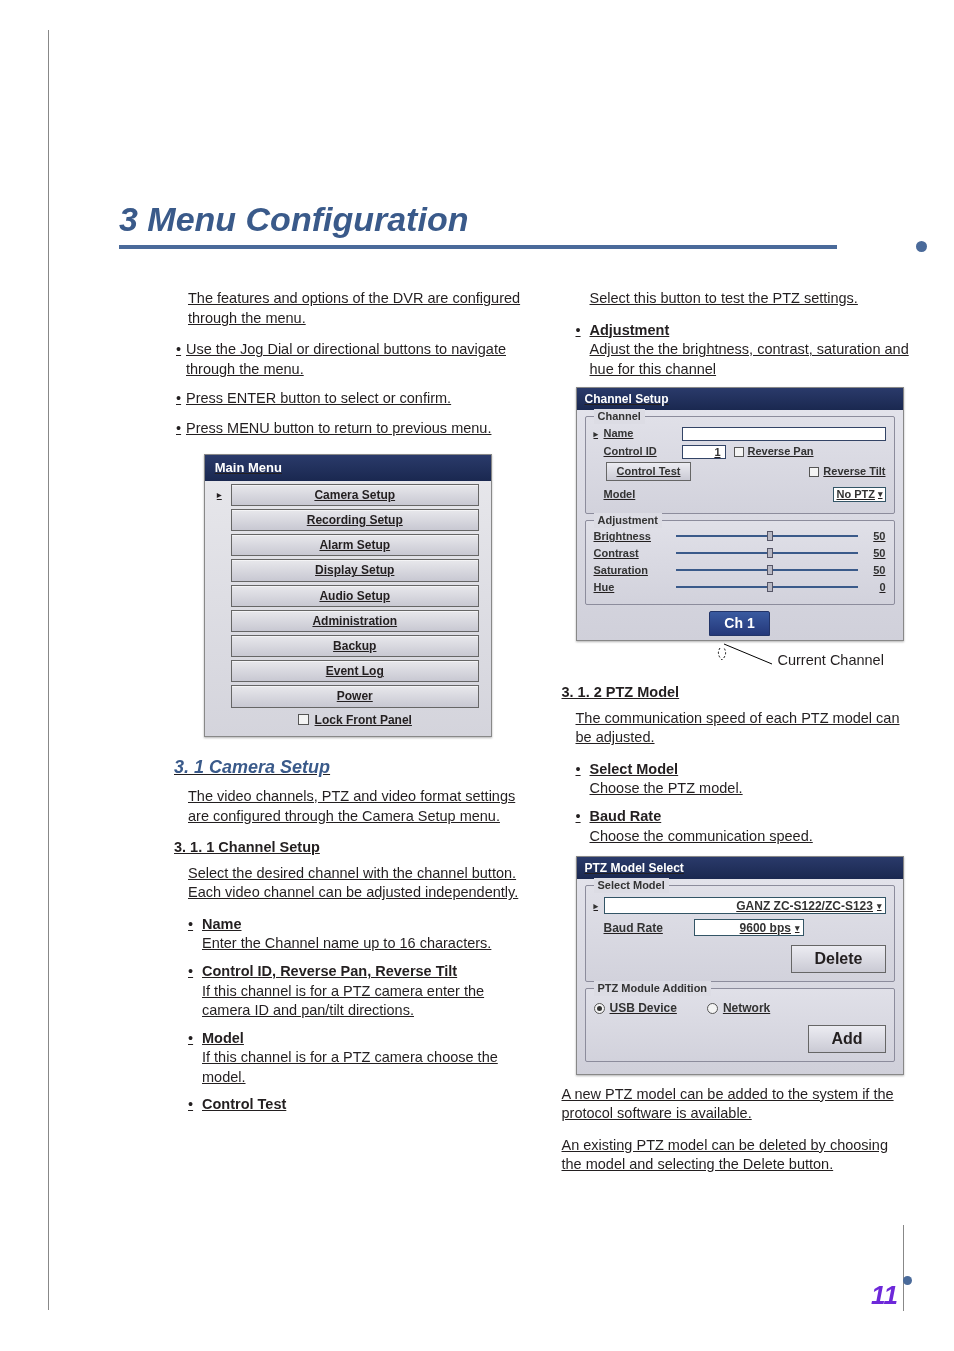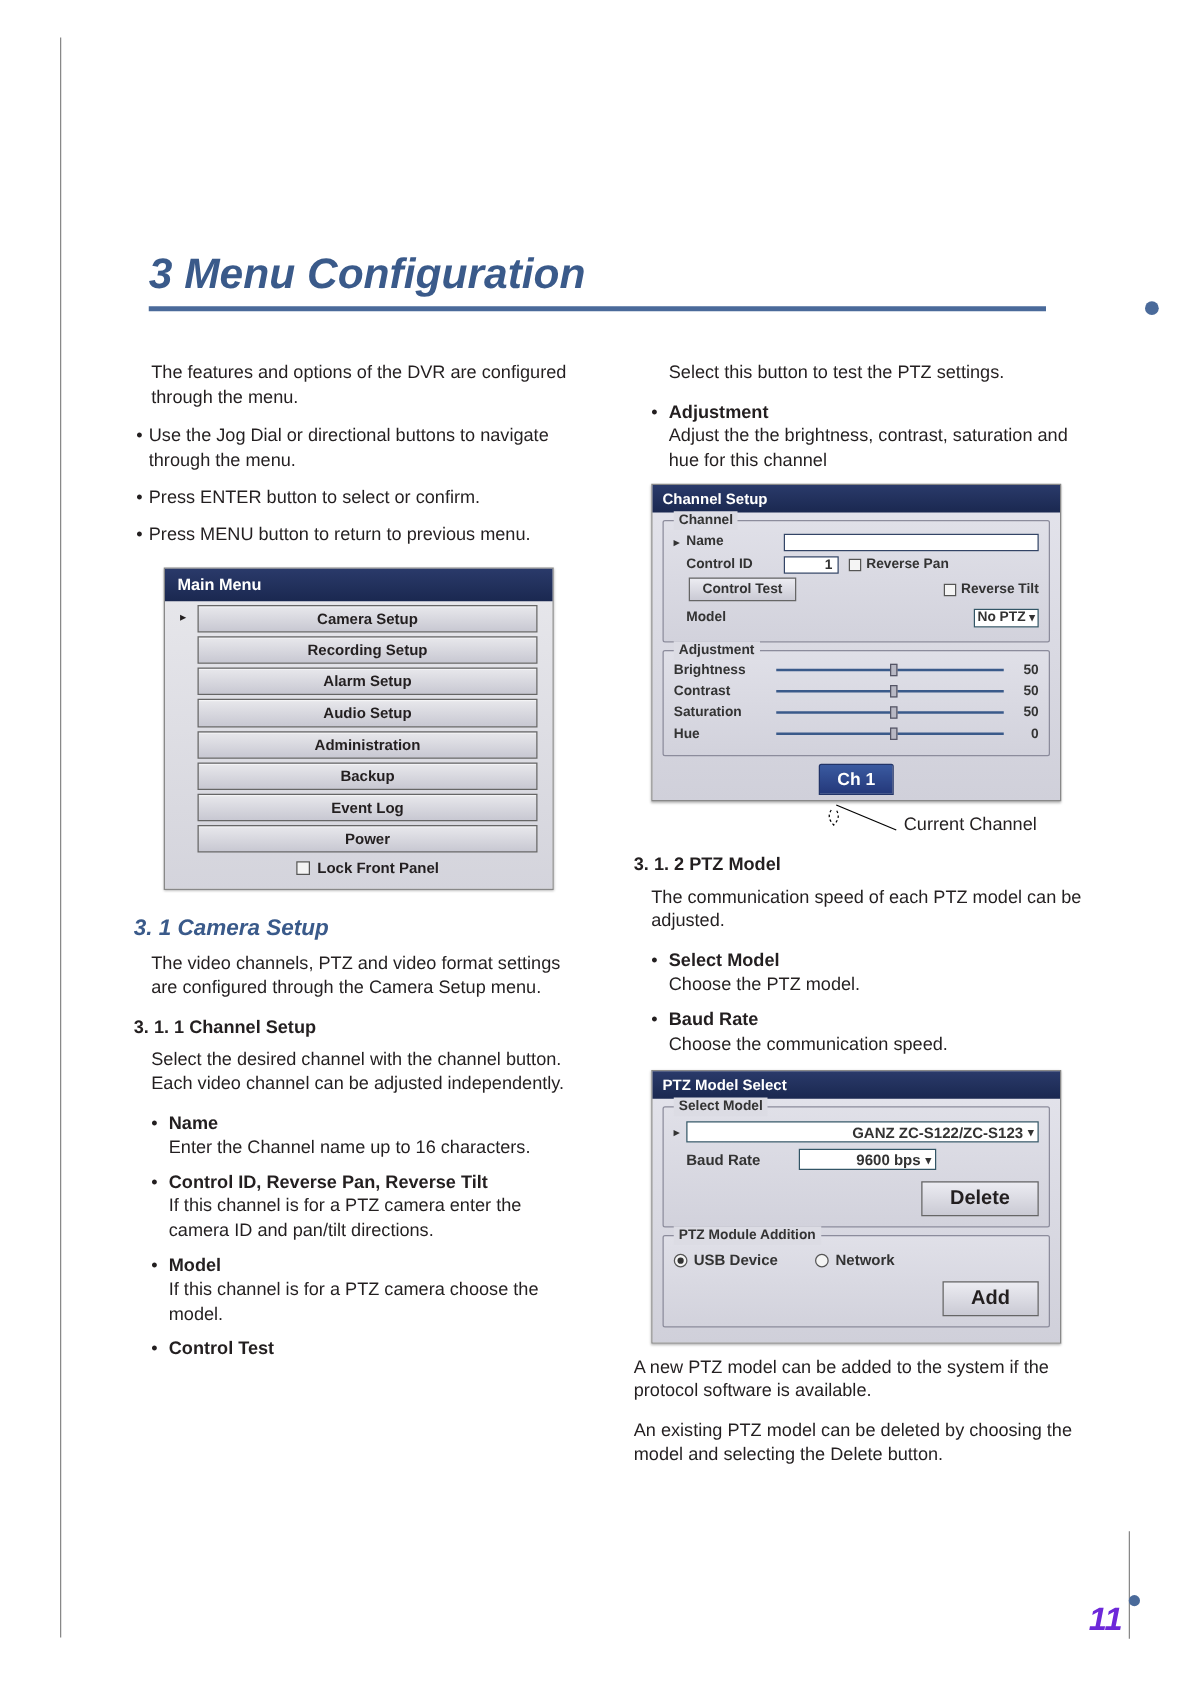--- a/index.html
+++ b/index.html
@@ -48,22 +48,23 @@
     right: -28px;
     top: -4px;
     width: 11px;
     height: 11px;
     border-radius: 50%;
     background: #4a6a9a;
   }
   .columns {
     display: flex;
     margin-top: 40px;
-    margin-left: 38px;
+    margin-left: 105px;
     gap: 40px;
+    text-decoration: underline;
   }
   .col {
     width: 360px;
     font-size: 14.5px;
     line-height: 1.35;
   }
   .para { margin-bottom: 12px; }
   .bullet-row { display: flex; margin-bottom: 10px; margin-left: 2px; }
   .bullet-dot { width: 10px; flex-shrink: 0; }
   .bullet-txt { flex: 1; }
@@ -84,21 +85,21 @@
   }
   .indent { margin-left: 14px; }
   .indent2 { margin-left: 28px; }
   .sub-bullet { display: flex; margin-bottom: 4px; margin-left: 14px; margin-top: 8px; }
   .sub-bullet .sb-dot { width: 14px; flex-shrink: 0; }
   .sub-bullet .sb-txt { flex: 1; }
   .bold { font-weight: bold; }
 
   
   .mainmenu-box {
-    width: 312px;
+    width: 288px;
     margin: 16px auto 18px auto;
     background: linear-gradient(#e8e8ec, #d4d4dc);
     border: 1px solid #888;
     box-shadow: 0 1px 2px rgba(0,0,0,0.3);
     padding-bottom: 8px;
   }
   .mainmenu-title {
     background: linear-gradient(#2a3a6a, #1a2850);
     color: #fff;
     font-family: Verdana, sans-serif;
@@ -308,20 +309,24 @@
             <div class="mm-arrow">▸</div>
             <div class="mm-btn">Camera Setup</div>
           </div>
           <div class="mm-row">
               <div class="mm-arrow"></div>
               <div class="mm-btn">Recording Setup</div>
             </div>
           <div class="mm-row">
               <div class="mm-arrow"></div>
               <div class="mm-btn">Alarm Setup</div>
+            </div>
+          <div class="mm-row">
+              <div class="mm-arrow"></div>
+              <div class="mm-btn">Display Setup</div>
             </div>
           <div class="mm-row">
               <div class="mm-arrow"></div>
               <div class="mm-btn">Audio Setup</div>
             </div>
           <div class="mm-row">
               <div class="mm-arrow"></div>
               <div class="mm-btn">Administration</div>
             </div>
           <div class="mm-row">

